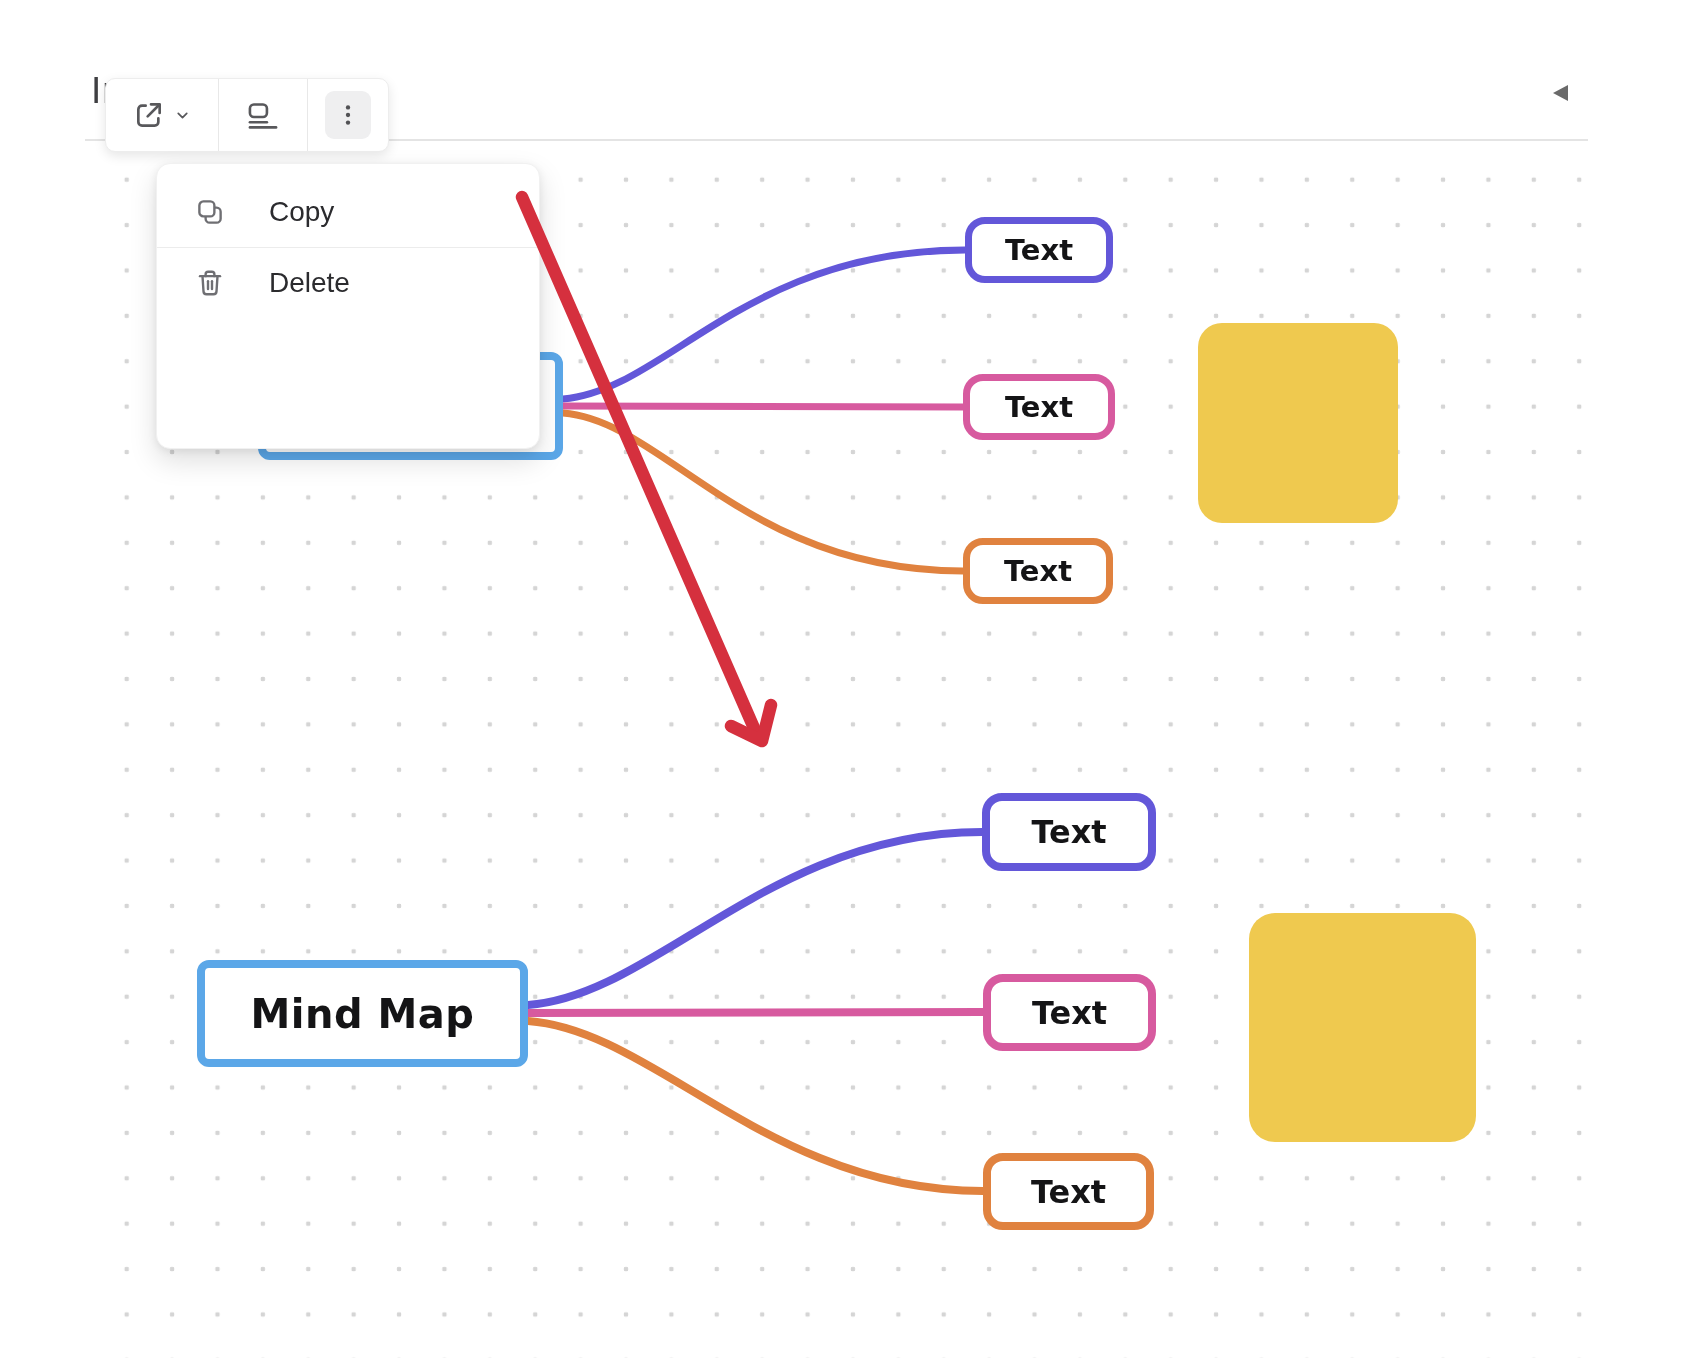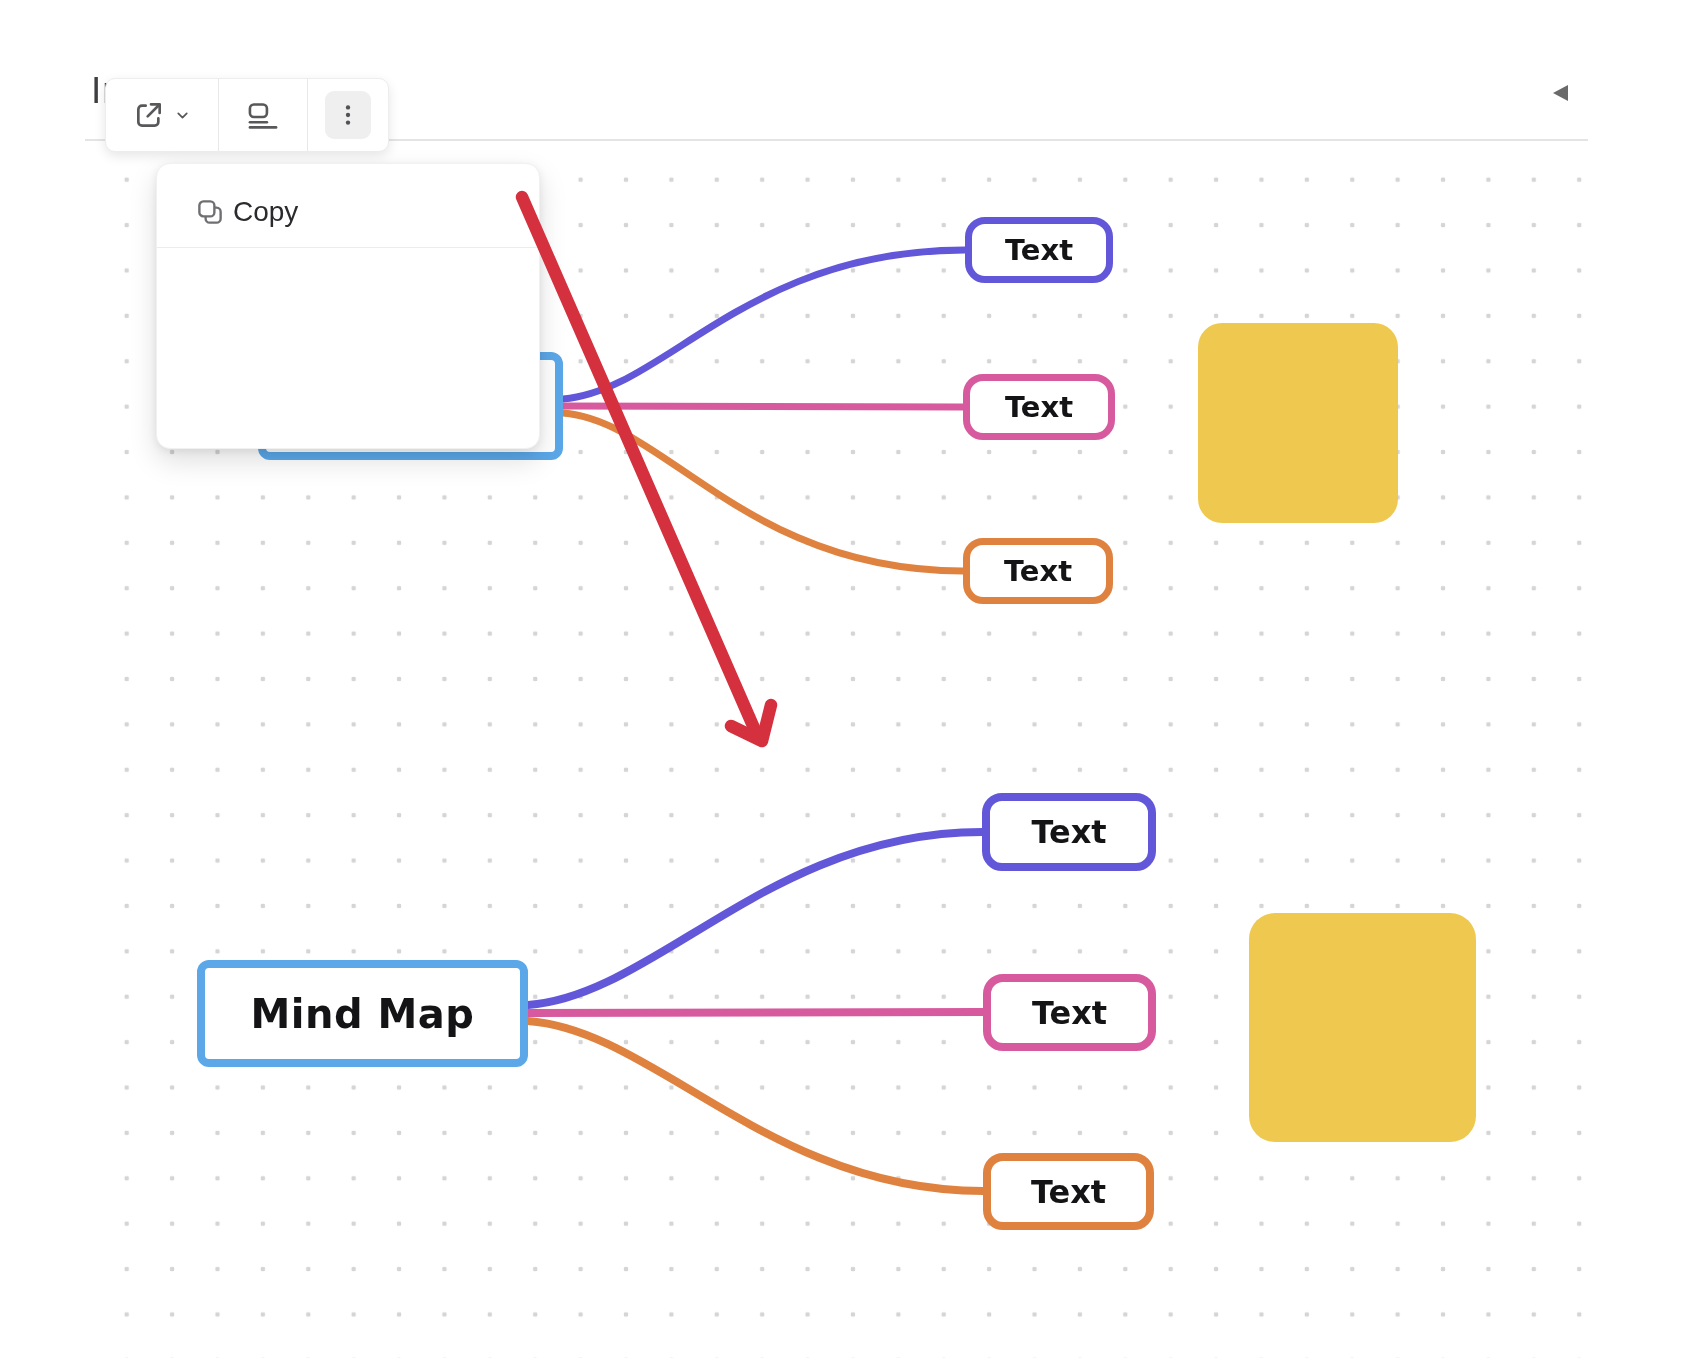--- a/index.html
+++ b/index.html
@@ -26,21 +26,21 @@
   #tb-sec-caption{width:88px;}
   #tb-sec-more{width:80px;}
   #more-btn{width:46px;height:48px;background:#efeff0;border-radius:9px;display:flex;align-items:center;justify-content:center;cursor:pointer;}
 
   
   #context-menu{left:156px;top:163px;width:384px;height:286px;background:#fff;border-radius:14px;
     border:1px solid #f1f1f1;box-shadow:0 12px 28px rgba(0,0,0,.13),0 2px 8px rgba(0,0,0,.07);
     z-index:30;padding:20px 0;box-sizing:border-box;}
   .menu-item{height:56px;display:flex;align-items:center;padding:0 30px 0 38px;cursor:pointer;}
   .menu-item .mi-icon{width:30px;height:30px;flex:0 0 30px;display:flex;align-items:center;justify-content:center;}
-  .menu-item .mi-label{margin-left:8px;font-size:28px;color:#2b2b2e;}
+  .menu-item .mi-label{margin-left:44px;font-size:28px;color:#2b2b2e;}
   .menu-divider{height:1px;background:#ececec;margin:7px 0;}
 
   
   .mm-node{background:#fff;display:flex;align-items:center;justify-content:center;
     font-family:"DejaVu Sans","Liberation Sans",sans-serif;font-weight:700;color:#141416;z-index:3;box-sizing:border-box;text-align:center;}
   .root-node{border:8px solid #5BA7E8;border-radius:12px;font-size:40px;letter-spacing:.5px;}
   .leaf{border-radius:20px;}
   .leaf-sm{font-size:29px;border-width:7px;border-style:solid;}
   .leaf-lg{font-size:32px;border-width:8px;border-style:solid;}
   .b-purple{border-color:#6357D9;}
@@ -151,20 +151,32 @@
     <div class="menu-item">
       <span class="mi-icon">
         <svg width="30" height="30" viewBox="0 0 24 24">
           <rect x="8.5" y="8.5" width="12" height="12" rx="3.2" fill="none" stroke="#6f6f73" stroke-width="1.9"></rect>
           <rect x="3.5" y="3.5" width="12" height="12" rx="3.2" fill="#ffffff" stroke="#6f6f73" stroke-width="1.9"></rect>
         </svg>
       </span>
       <span class="mi-label">Copy</span>
     </div>
     <div class="menu-divider"></div>
+    <div class="menu-item">
+      <span class="mi-icon">
+        <svg width="30" height="30" viewBox="0 0 24 24" fill="none" stroke="#6f6f73" stroke-width="1.9" stroke-linecap="round" stroke-linejoin="round">
+          <path d="M4 6.5h16"></path>
+          <path d="M8.5 6.5V5a2 2 0 0 1 2-2h3a2 2 0 0 1 2 2v1.5"></path>
+          <path d="M6 6.5l.8 12.2A2.4 2.4 0 0 0 9.2 21h5.6a2.4 2.4 0 0 0 2.4-2.3L18 6.5"></path>
+          <line x1="10.4" y1="10.5" x2="10.4" y2="16.8"></line>
+          <line x1="13.6" y1="10.5" x2="13.6" y2="16.8"></line>
+        </svg>
+      </span>
+      <span class="mi-label">Delete</span>
+    </div>
   </div>
 
   <svg class="abs" id="arrow-layer" viewBox="0 0 1702 1358">
     <path d="M522,197 L754,728" fill="none" stroke="#D5303E" stroke-width="12.5" stroke-linecap="round"></path>
     <path d="M731,726 L762,741 L771,705" fill="none" stroke="#D5303E" stroke-width="12.5" stroke-linecap="round" stroke-linejoin="round"></path>
   </svg>
 
 </div>
 
 </body></html>

